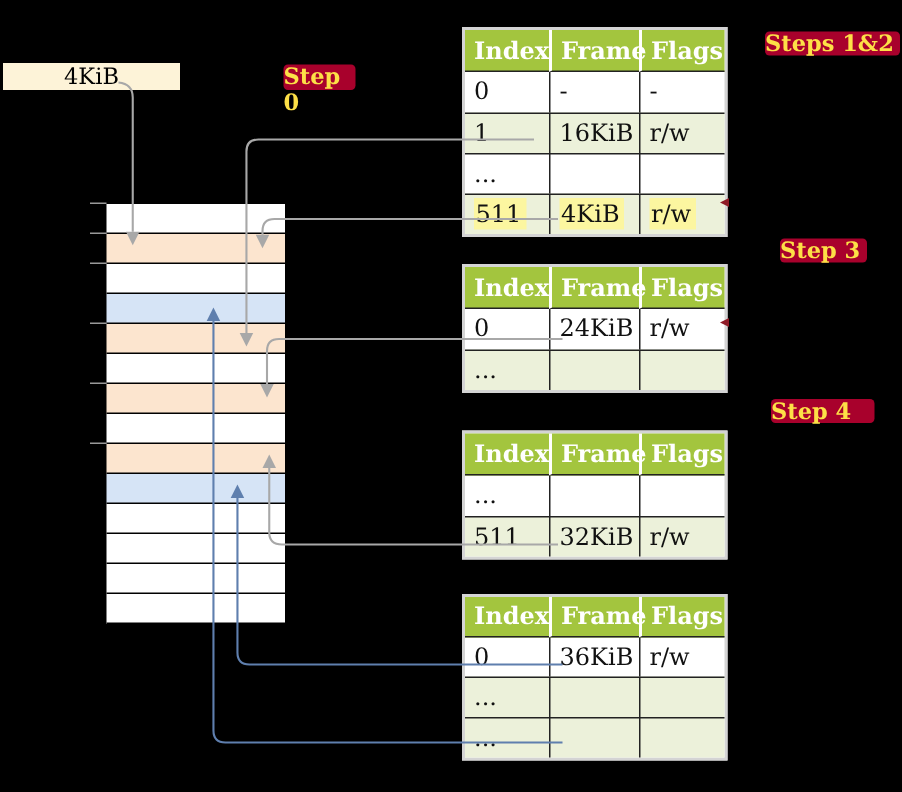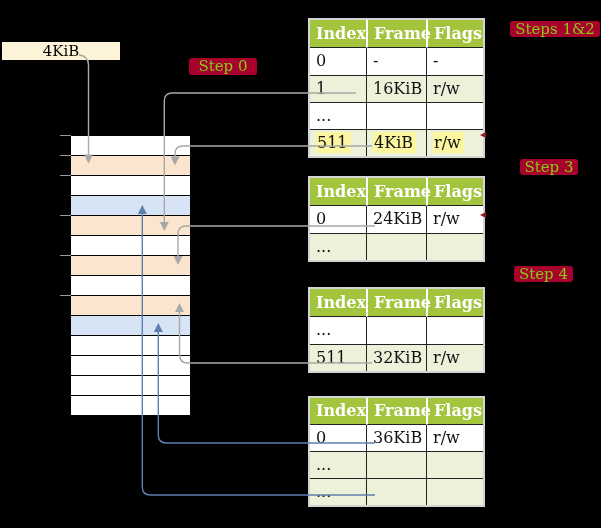--- a/index.html
+++ b/index.html
@@ -3,22 +3,22 @@
 <meta charset="utf-8">
 <style>
   html,body{margin:0;padding:0;background:#000;}
   #stage{position:relative;width:601px;height:528px;background:#000;overflow:hidden;
          font-family:"DejaVu Serif","Liberation Serif",serif;}
   
   .legend-box{position:absolute;left:2px;top:42px;width:118px;height:18px;
               background:var(--cream,#fdf3d8);color:#000;font-size:15px;line-height:18px;
               text-align:center;}
   
-  .step-label{position:absolute;background:var(--crimson,#a8012c);color:#84cc16;
-              font-size:15px;text-align:center;border-radius:3px;}
+  .step-label{position:absolute;background:var(--crimson,#a8012c);color:#fde047;
+              font-size:15px;text-align:left;border-radius:3px;font-weight:bold;}
   
   #memory{position:absolute;left:71px;top:136px;width:119px;height:280px;}
   .mrow{height:20px;box-sizing:border-box;border-bottom:1px solid #000;}
   .tick{position:absolute;left:60px;width:11px;height:1px;background:#999;}
   
   .ptable{position:absolute;left:308px;width:177px;box-sizing:border-box;
           border:2px solid #d4d4d4;border-collapse:separate;border-spacing:0;
           table-layout:fixed;background:#fff;font-size:16px;color:#111;}
   .ptable th{background:var(--header-green,#a3c53e);color:#fff;font-weight:bold;
              text-align:left;padding:0 0 0 6px;height:27px;line-height:27px;
@@ -36,24 +36,24 @@
   .hl{background:var(--highlight-yellow,#fcf6a0);padding:1px 3px 1px 1px;}
   #arrows{position:absolute;left:0;top:0;pointer-events:none;}
 </style>
 </head>
 <body>
 
 <div id="stage">
 
   <div class="legend-box">4KiB</div>
 
-  <div class="step-label" style="left:189px;top:58px;width:68px;height:17px;line-height:17px;">Step 0</div>
+  <div class="step-label" style="left:189px;top:43px;width:48px;height:17px;line-height:17px;">Step 0</div>
   <div class="step-label" style="left:510px;top:21px;width:90px;height:16px;line-height:16px;">Steps 1&amp;2</div>
   <div class="step-label" style="left:520px;top:159px;width:58px;height:16px;line-height:16px;">Step 3</div>
-  <div class="step-label" style="left:514px;top:266px;width:59px;height:16px;line-height:16px;">Step 4</div>
+  <div class="step-label" style="left:514px;top:266px;width:69px;height:16px;line-height:16px;">Step 4</div>
 
   <div id="memory">
       <div class="mrow" style="background: rgb(255, 255, 255);"></div>
       <div class="mrow" style="background: rgb(252, 229, 207);"></div>
       <div class="mrow" style="background: rgb(255, 255, 255);"></div>
       <div class="mrow" style="background: rgb(214, 228, 246);"></div>
       <div class="mrow" style="background: rgb(252, 229, 207);"></div>
       <div class="mrow" style="background: rgb(255, 255, 255);"></div>
       <div class="mrow" style="background: rgb(252, 229, 207);"></div>
       <div class="mrow" style="background: rgb(255, 255, 255);"></div>

